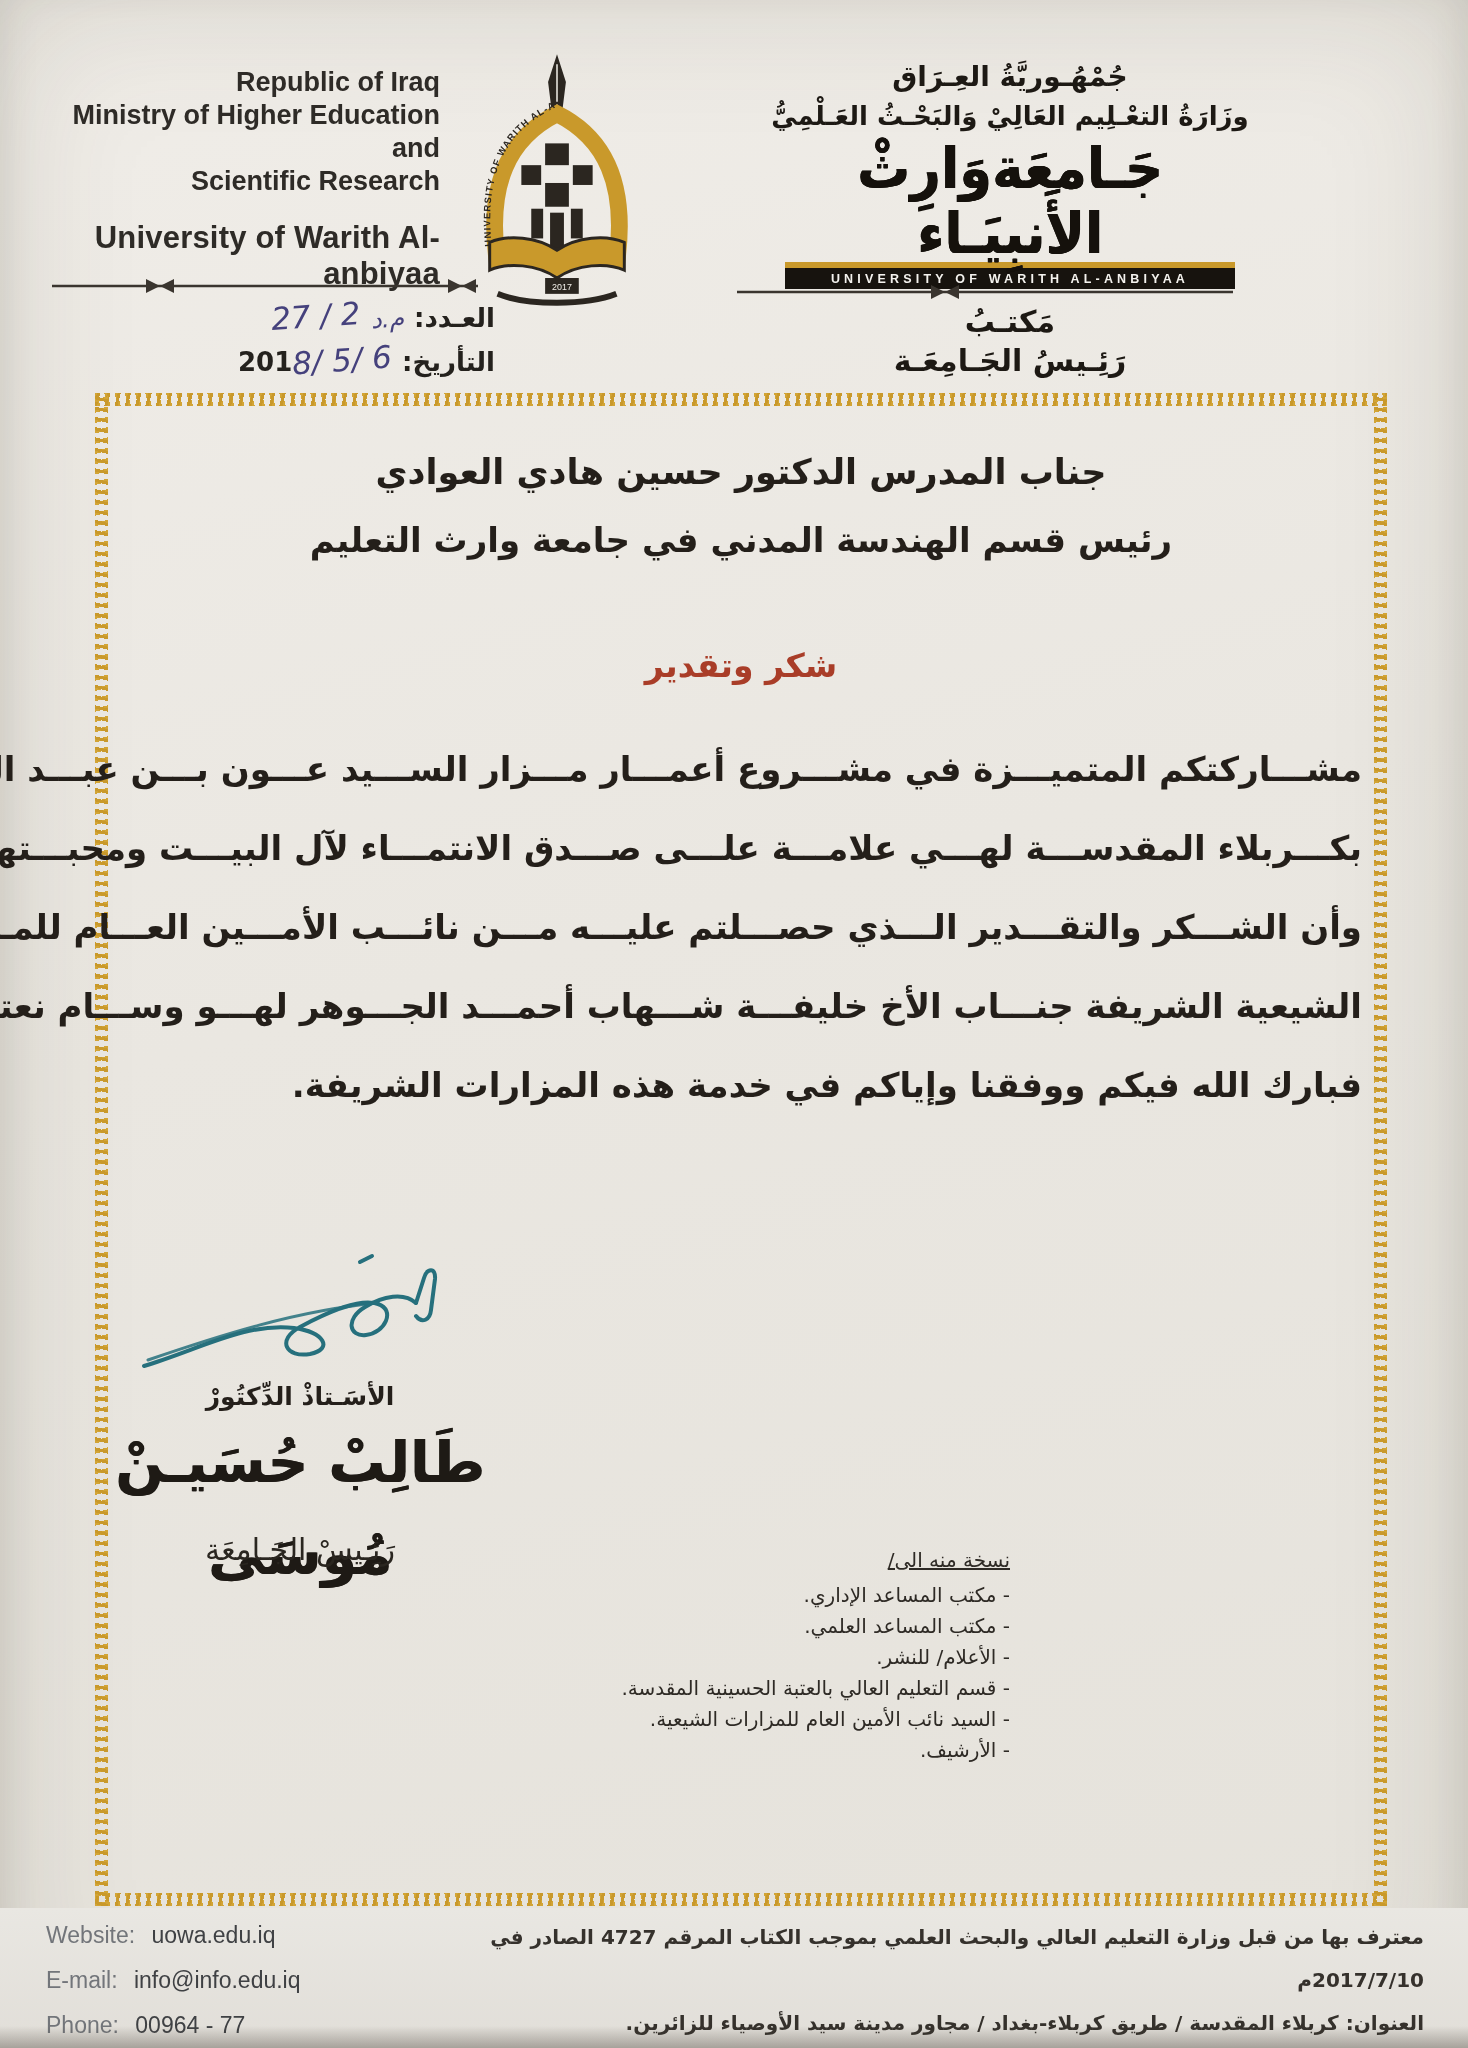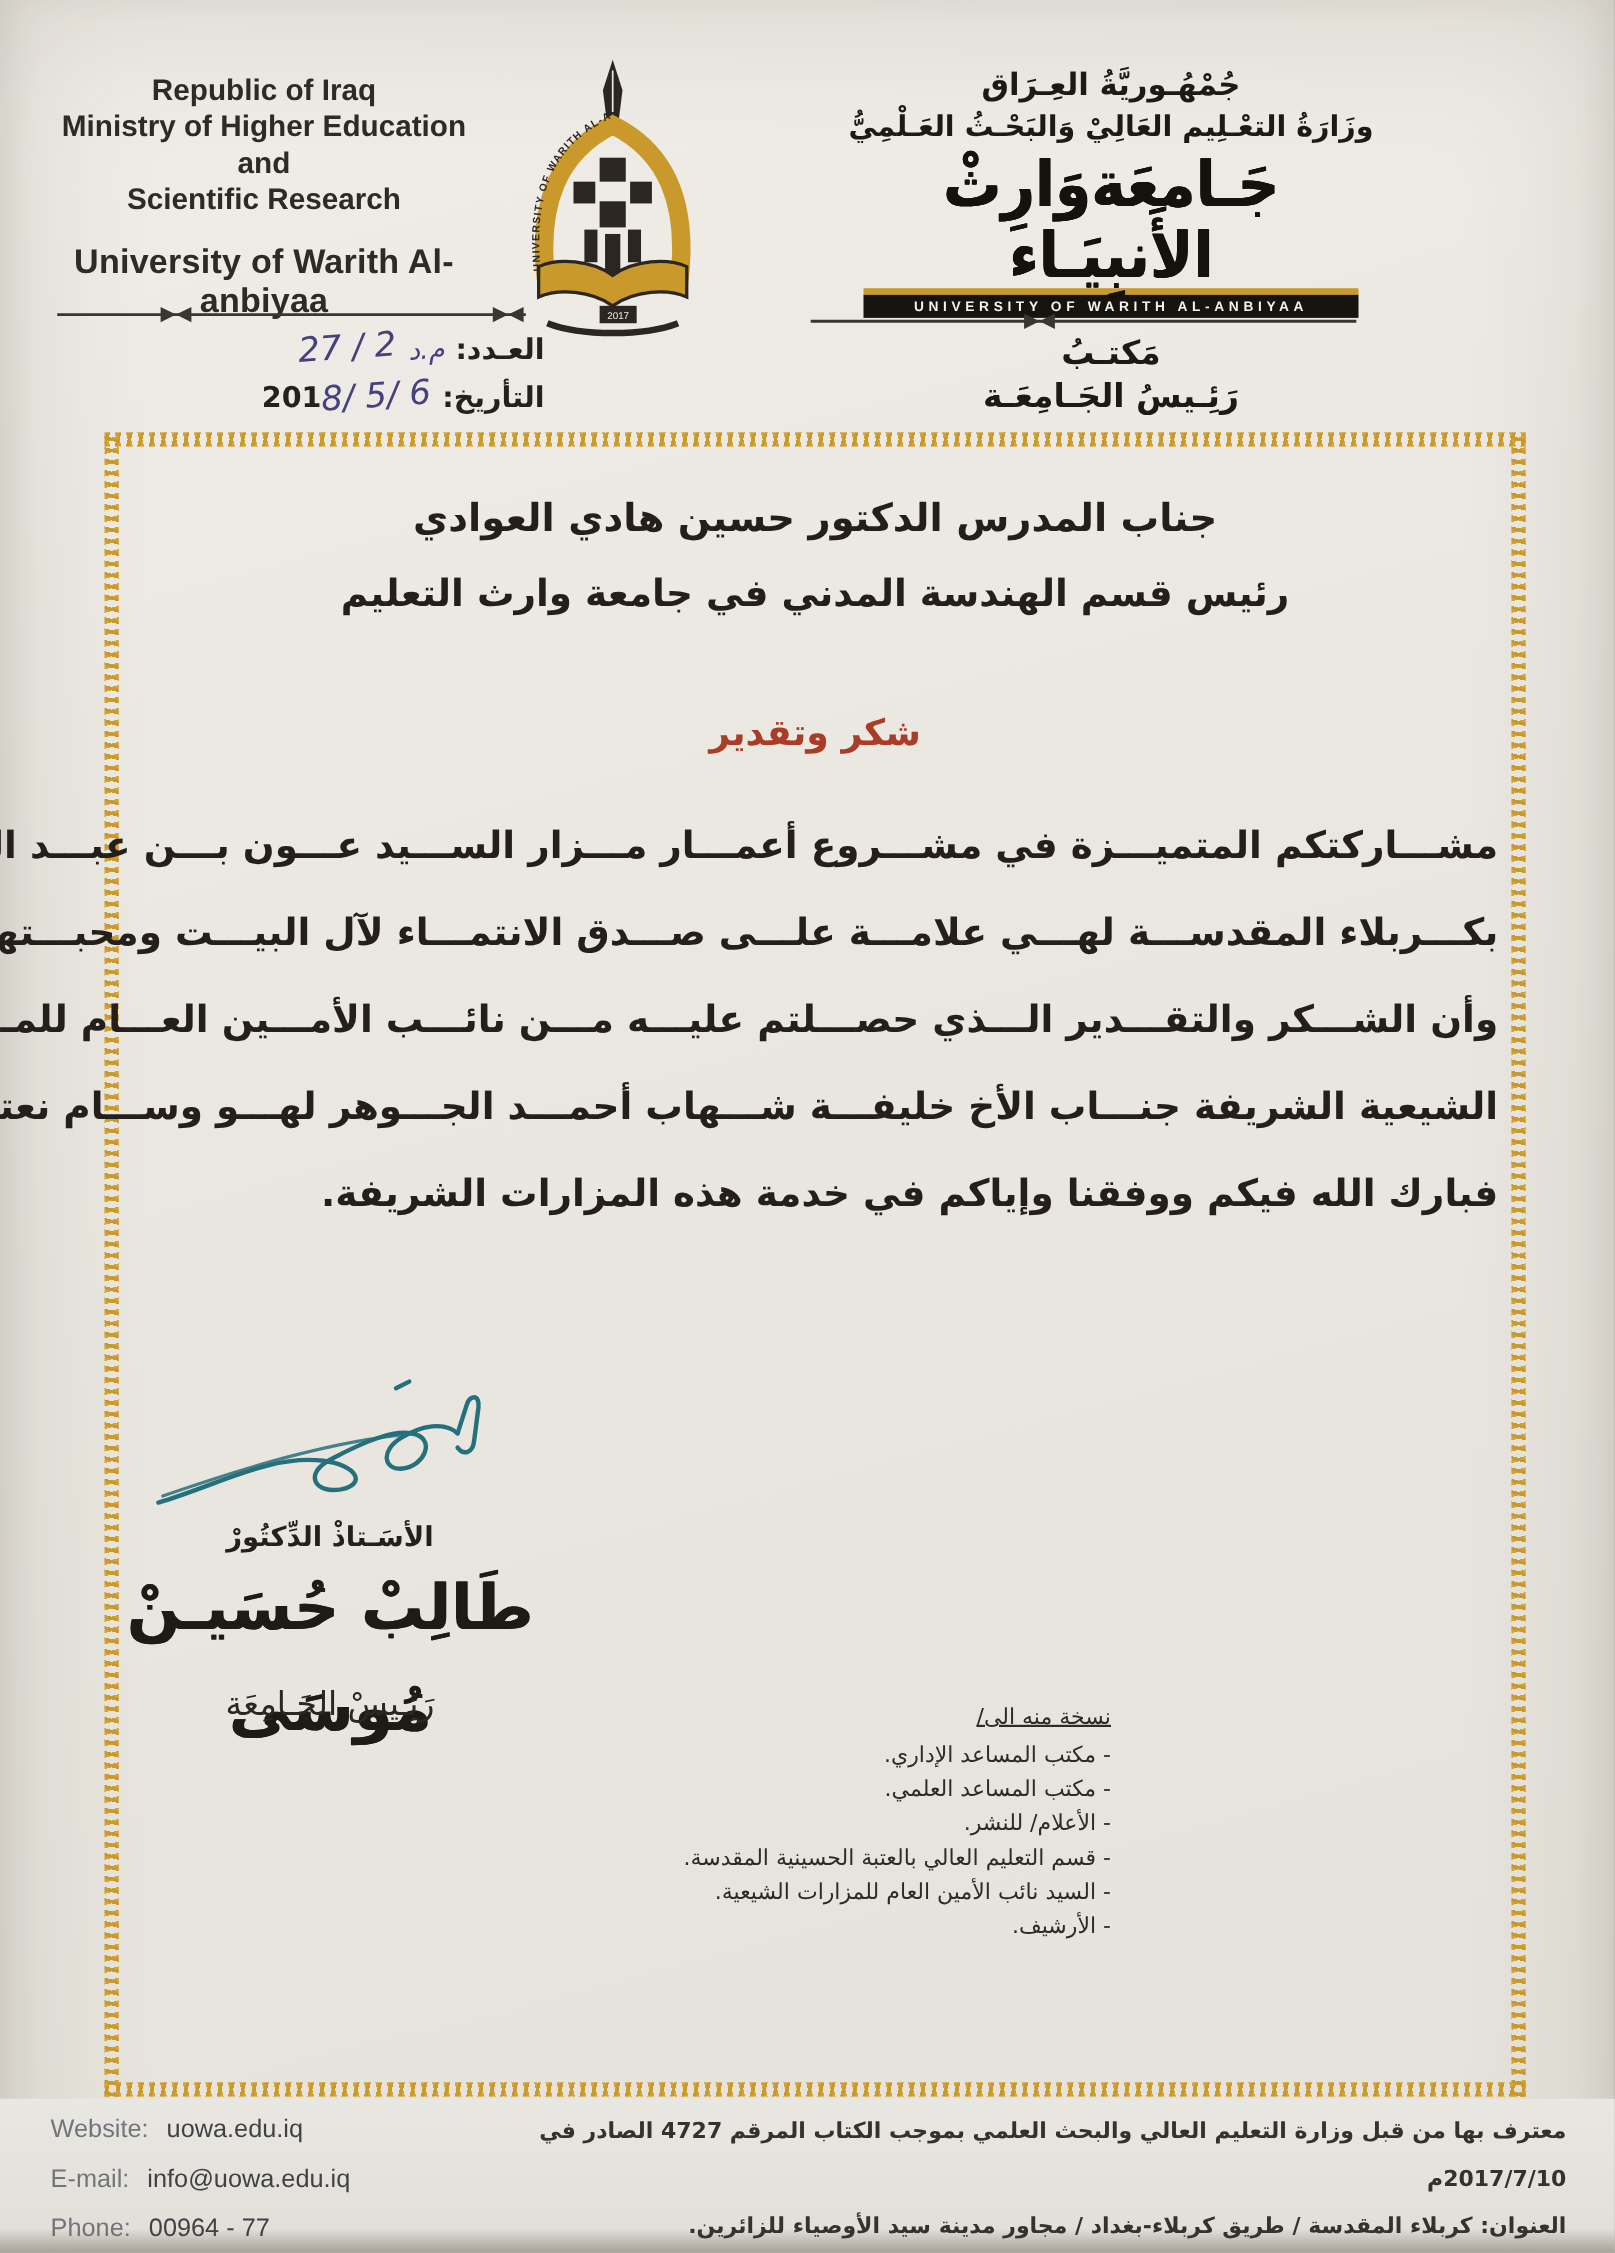--- a/index.html
+++ b/index.html
@@ -7,21 +7,21 @@
          font-family:"DejaVu Sans",sans-serif;}
   .paper{position:absolute;inset:0;
          background:linear-gradient(165deg,#f0ede8 0%,#eae7e1 45%,#e5e2db 100%);
          box-shadow:inset 0 0 140px rgba(70,60,40,.16), inset 0 -18px 40px rgba(60,55,48,.12);}
   .paper-bottom-shade{position:absolute;left:0;right:0;bottom:0;height:22px;
          background:linear-gradient(to top,rgba(70,64,55,.38),rgba(70,64,55,0));}
   .footer-band{position:absolute;left:0;right:0;top:1908px;bottom:0;
          background:linear-gradient(#e9e7e2,#e1ded8);}
 
   
-  .en-head{position:absolute;left:40px;top:66px;width:400px;text-align:center;
+  .en-head{position:absolute;left:40px;top:66px;width:400px;text-align:right;
            font-family:"Liberation Sans",sans-serif;color:#2e2b27;}
   .en-head .ministry{font-size:27px;font-weight:bold;line-height:33px;}
   .en-head .university{font-size:31px;font-weight:bold;margin-top:22px;letter-spacing:.2px;}
 
   .divider{position:absolute;height:16px;}
   .divider svg{display:block;}
 
   .nums{position:absolute;left:150px;top:298px;width:345px;direction:rtl;color:#24211d;}
   .nums .row{display:flex;align-items:baseline;justify-content:flex-start;gap:10px;height:44px;}
   .nums .lbl{font-size:26px;font-weight:bold;}
@@ -214,21 +214,21 @@
     <div class="cc-item">- الأرشيف.</div>
   </div>
 
   <div class="f-en">
     <div class="frow">
       <span class="flbl">Website:</span>
       <span class="fval">uowa.edu.iq</span>
     </div>
     <div class="frow">
       <span class="flbl">E-mail:</span>
-      <span class="fval">info@uowa.edu.iq</span>
+      <span class="fval">info@info.edu.iq</span>
     </div>
     <div class="frow">
       <span class="flbl">Phone:</span>
       <span class="fval">00964 - 77</span>
     </div>
   </div>
   <div class="f-ar">
     <div>معترف بها من قبل وزارة التعليم العالي والبحث العلمي بموجب الكتاب المرقم 4727 الصادر في 2017/7/10م</div>
     <div>العنوان: كربلاء المقدسة / طريق كربلاء-بغداد / مجاور مدينة سيد الأوصياء للزائرين.</div>
   </div>

